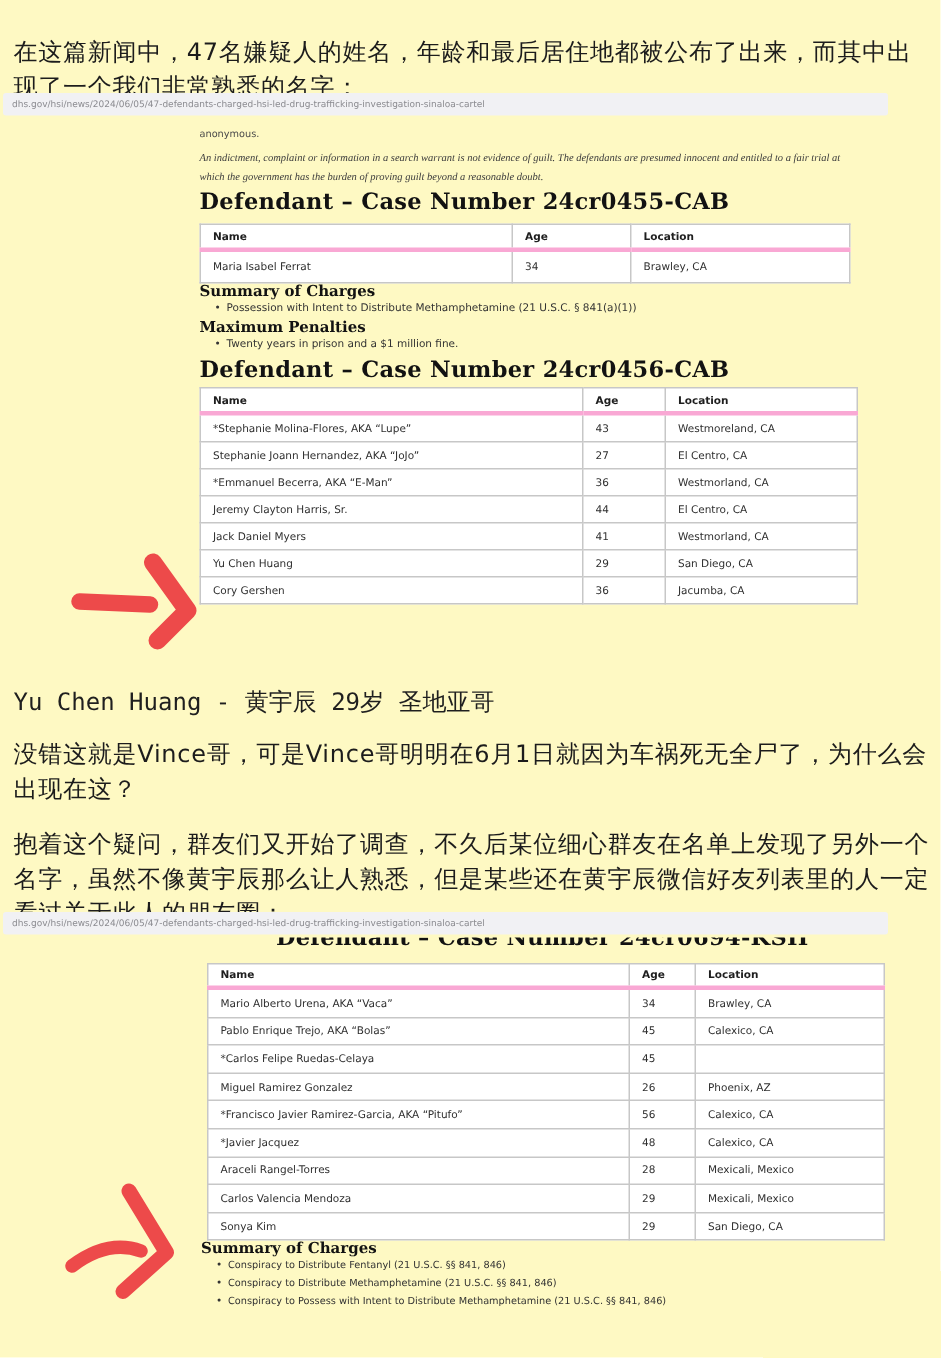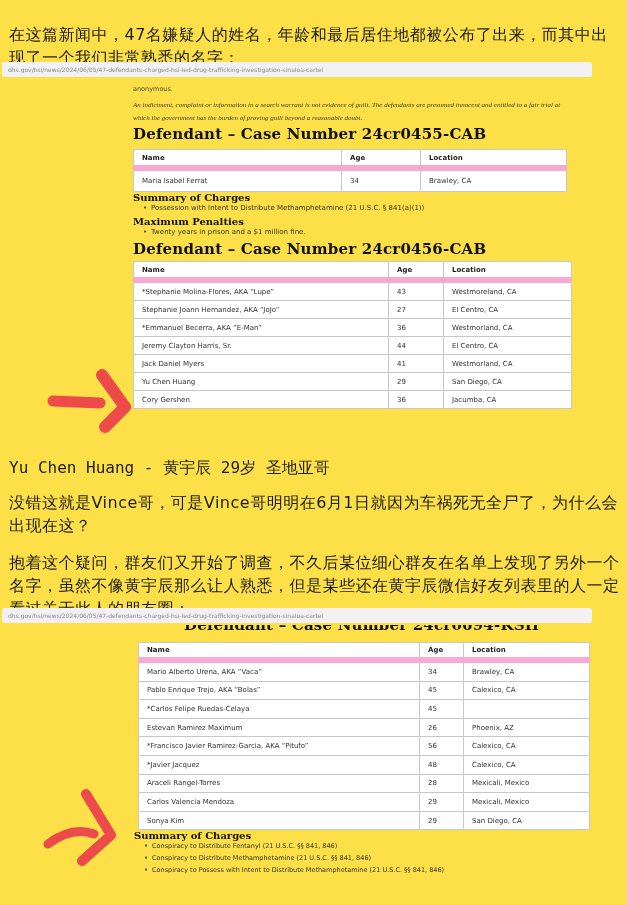--- a/index.html
+++ b/index.html
@@ -1,16 +1,16 @@
 <!DOCTYPE html>
 <html><head>
 <meta charset="utf-8">
 <style>
   html,body{margin:0;padding:0;background:#ffffff;}
-  .page{position:relative;width:627px;height:905px;background:#fde047;overflow:hidden;
+  .page{position:relative;width:627px;height:905px;background:#fef9c3;overflow:hidden;
         font-family:"DejaVu Sans",sans-serif;color:#1f1f1f;}
 
   
   .cn{font-size:16px;line-height:23px;color:#1c1c1c;letter-spacing:0.5px;}
   .intro{position:absolute;top:7px;left:9px;width:612px;}
   .cn-block{position:absolute;top:456px;left:9px;width:612px;}
   .cn-highlight{font-family:"DejaVu Sans Mono",monospace;font-size:16px;line-height:23px;margin:0 0 12px 0;}
   .cn-para{margin:0 0 14px 0;}
 
   
@@ -30,21 +30,21 @@
           color:#121212;letter-spacing:0.2px;line-height:18px;}
   .h2-1{margin-top:8px;}
   .h2-2{margin-top:6px;}
   h3.sub{margin:0;font-family:"DejaVu Serif",serif;font-size:10px;font-weight:bold;
          color:#121212;line-height:12px;}
 
   table.dt{border-collapse:collapse;table-layout:fixed;background:#fff;
            font-size:7px;color:#2f2f2f;}
   table.dt th,table.dt td{border:1px solid #c7c7c7;text-align:left;padding:0 8px;
            overflow:hidden;white-space:nowrap;font-weight:normal;}
-  table.dt th{font-weight:bold;color:#1e1e1e;border-bottom:6px solid #f9a8d4;}
+  table.dt th{font-weight:bold;color:#1e1e1e;border-bottom:3px solid #f9a8d4;}
   table.dt{border:1px solid #8a8a8a;}
   .t1{margin-top:6px;width:433px;}
   .t1 th{height:15px;} .t1 td{height:20px;}
   .t2{margin-top:3px;width:438px;}
   .t2 th{height:15px;} .t2 td{height:17px;}
   .t3{margin-left:4px;margin-top:8px;width:451px;}
   .t3 th{height:14px;} .t3 td{height:17.6px;}
 
   ul.bullets{margin:0;padding:0 0 0 18px;list-style:none;}
   ul.bullets li{position:relative;font-size:7px;line-height:8px;color:#333;margin-bottom:4px;}
@@ -199,21 +199,21 @@
               <td>Pablo Enrique Trejo, AKA “Bolas”</td>
               <td>45</td>
               <td>Calexico, CA</td>
             </tr>
             <tr>
               <td>*Carlos Felipe Ruedas-Celaya</td>
               <td>45</td>
               <td></td>
             </tr>
             <tr>
-              <td>Estevan Ramirez Maximum</td>
+              <td>Miguel Ramirez Gonzalez</td>
               <td>26</td>
               <td>Phoenix, AZ</td>
             </tr>
             <tr>
               <td>*Francisco Javier Ramirez-Garcia, AKA “Pitufo”</td>
               <td>56</td>
               <td>Calexico, CA</td>
             </tr>
             <tr>
               <td>*Javier Jacquez</td>

